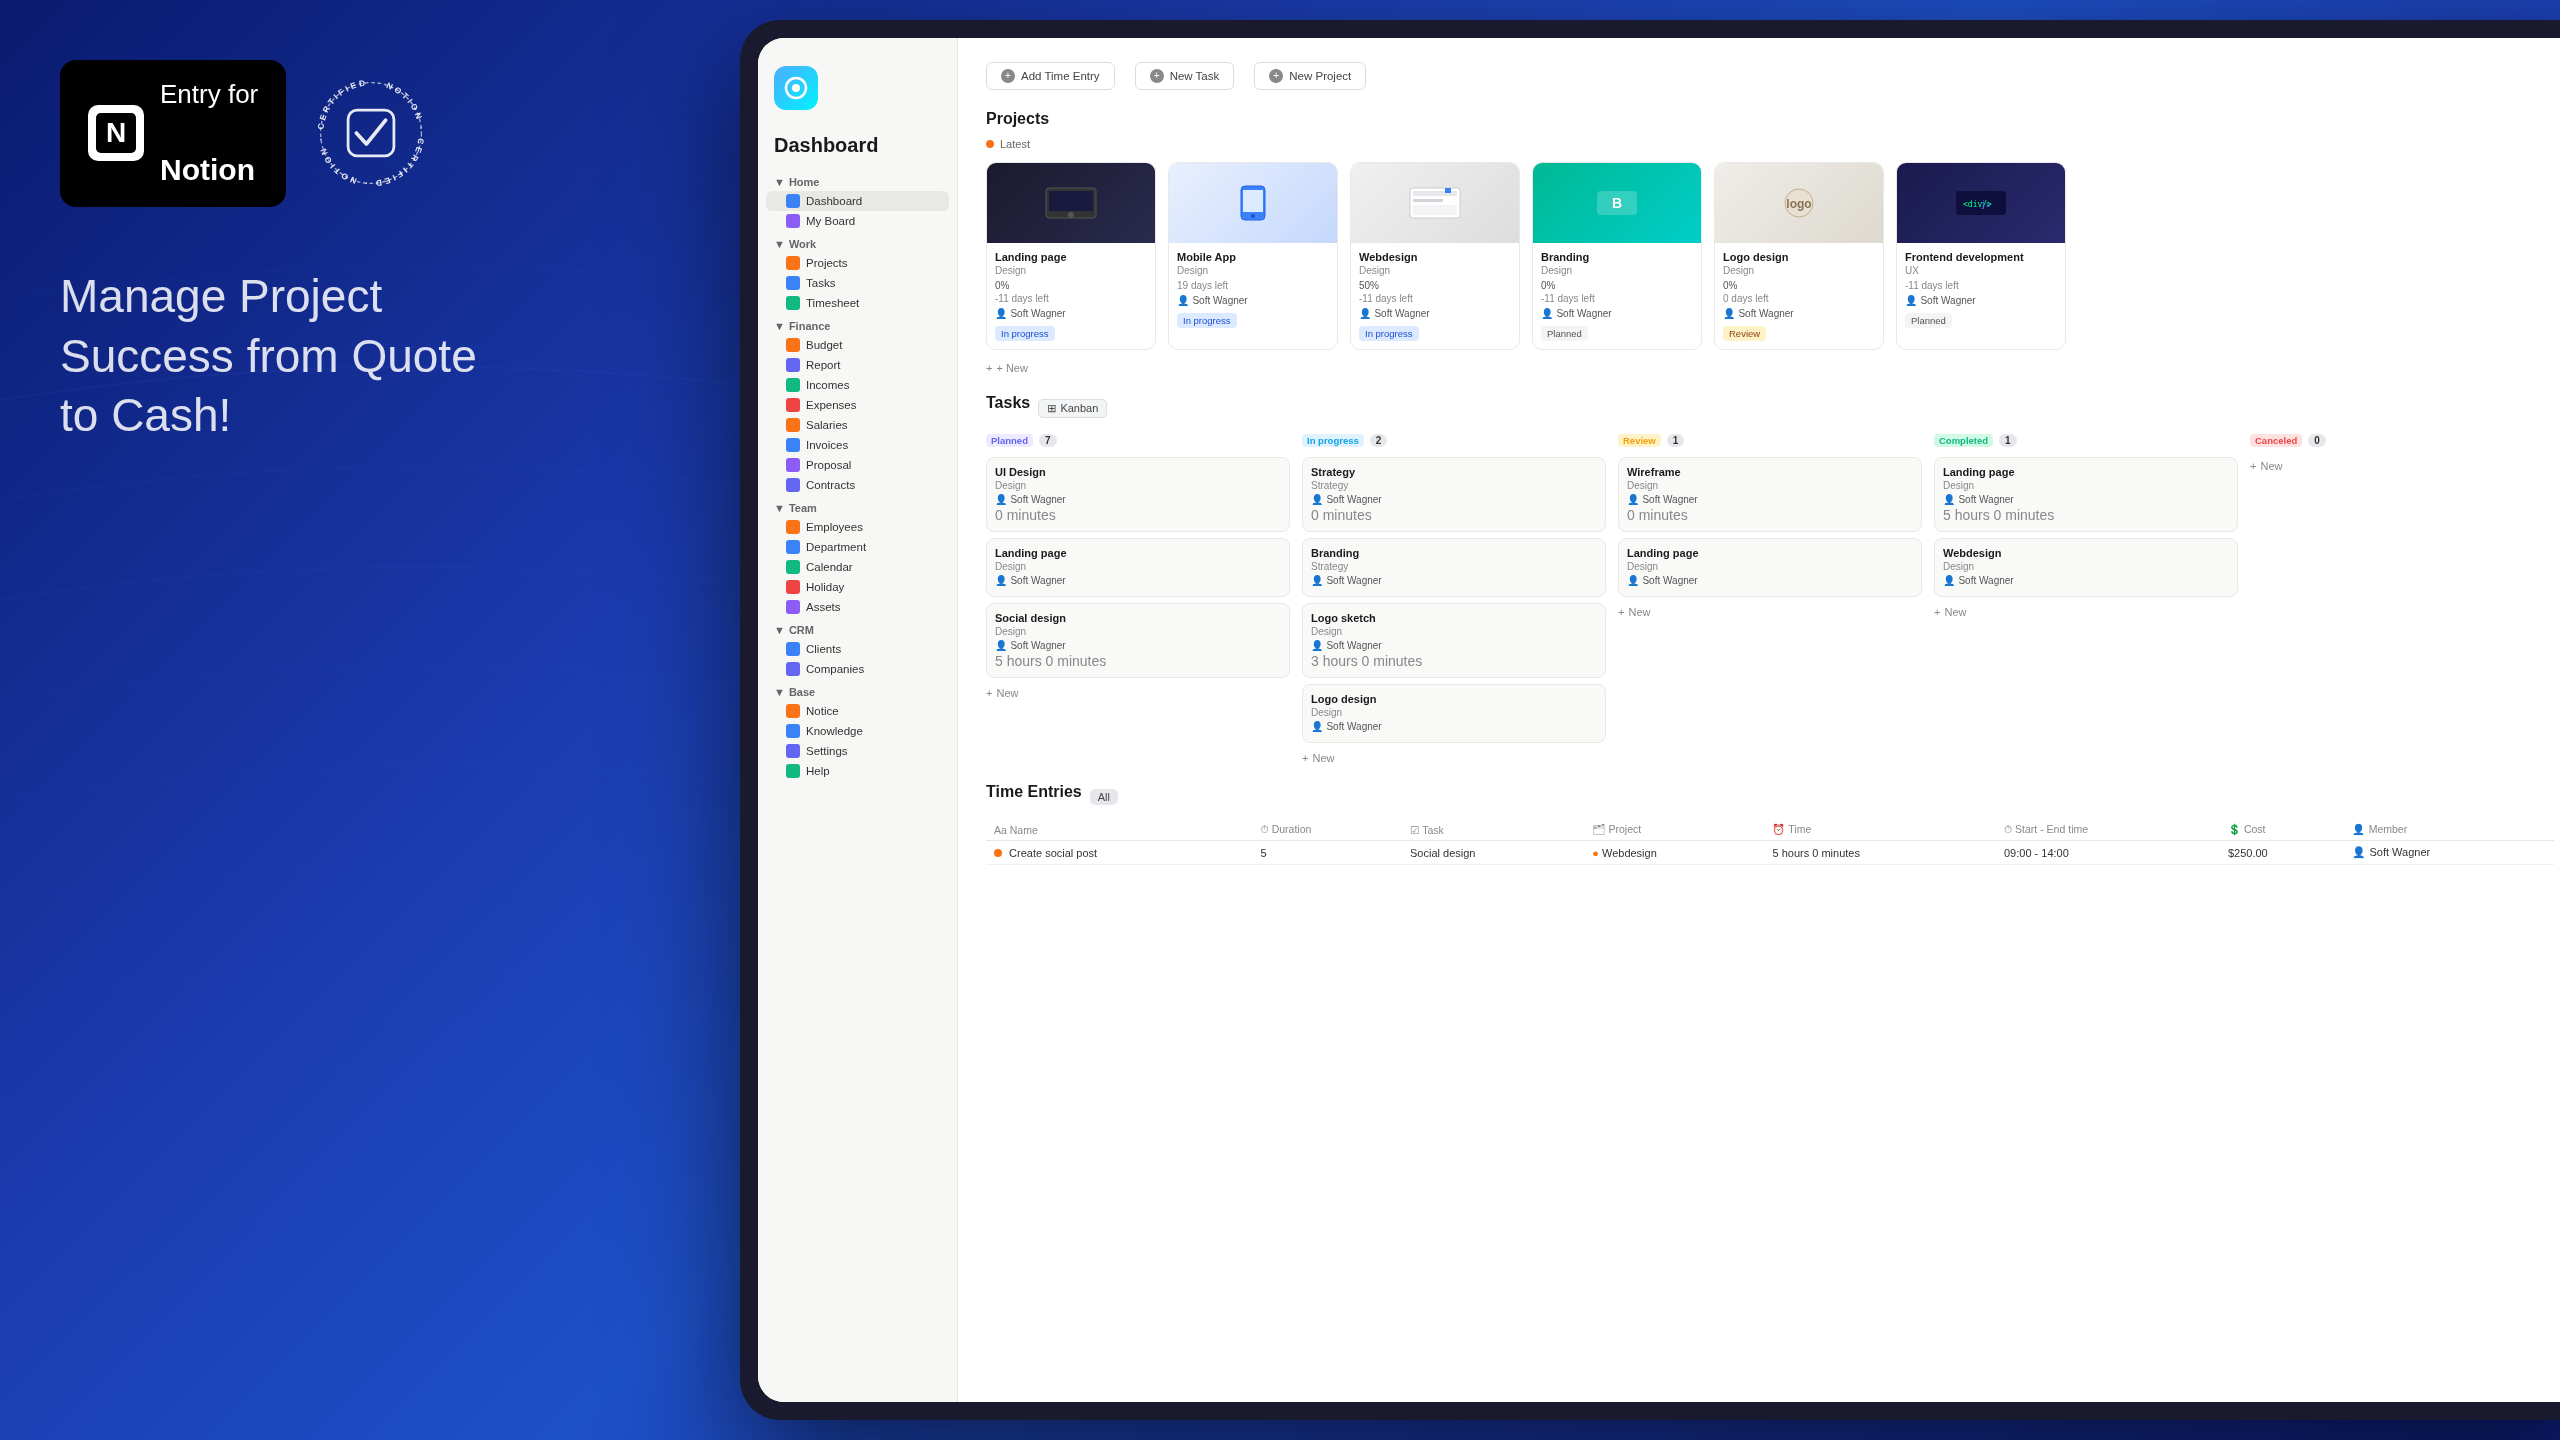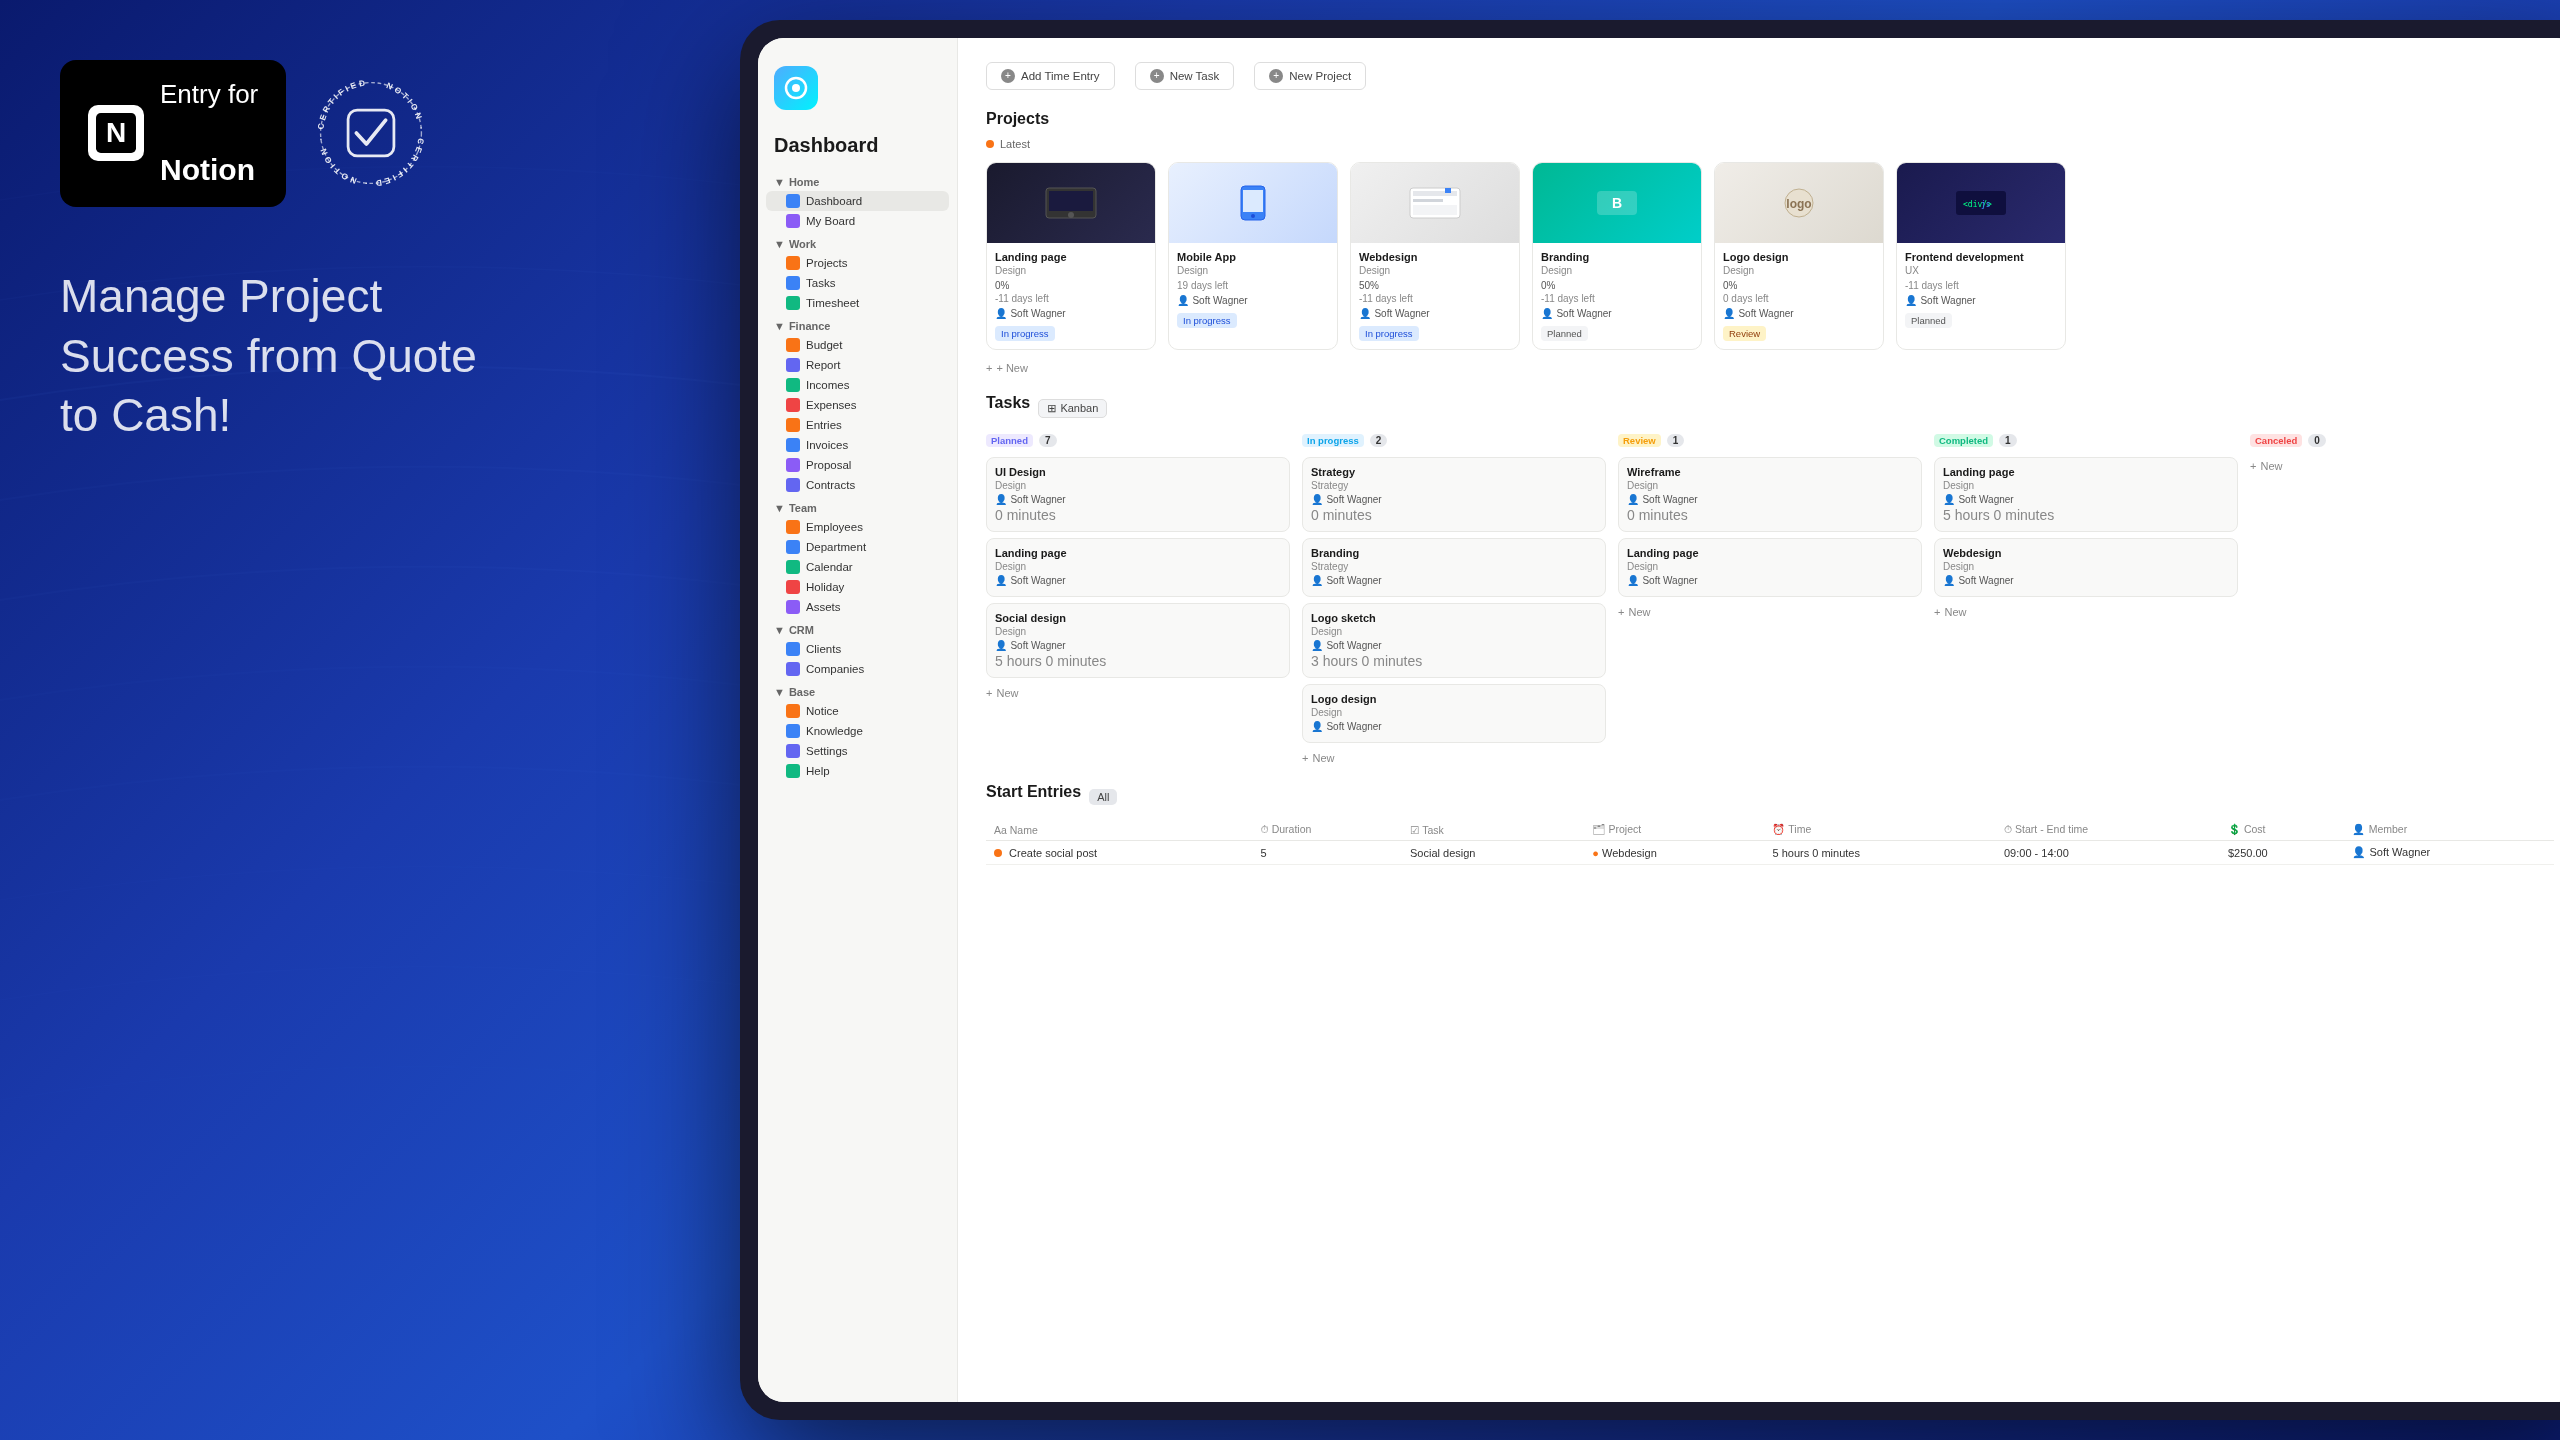--- a/index.html
+++ b/index.html
@@ -616,21 +616,21 @@
           <div class="nav-item">
             <div class="nav-dot" style="background:#10b981;"></div>
             <span>Incomes</span>
           </div>
           <div class="nav-item">
             <div class="nav-dot" style="background:#ef4444;"></div>
             <span>Expenses</span>
           </div>
           <div class="nav-item">
             <div class="nav-dot" style="background:#f97316;"></div>
-            <span>Entries</span>
+            <span>Salaries</span>
           </div>
           <div class="nav-item">
             <div class="nav-dot" style="background:#3b82f6;"></div>
             <span>Invoices</span>
           </div>
           <div class="nav-item">
             <div class="nav-dot" style="background:#8b5cf6;"></div>
             <span>Proposal</span>
           </div>
           <div class="nav-item">
@@ -980,21 +980,21 @@
                 <span>+</span> 
                   <span>New</span>
               </div>
             </div>
 
           </div>
         </div>
 
         <div class="time-entries-section">
           <div class="time-entries-header">
-            <div class="section-title">Start Entries</div>
+            <div class="section-title">Time Entries</div>
             <div class="filter-all">All</div>
           </div>
 
           <table class="time-table">
             <thead>
               <tr>
                 <th>Aa Name</th>
                 <th>⏱ Duration</th>
                 <th>☑ Task</th>
                 <th>🗂 Project</th>

